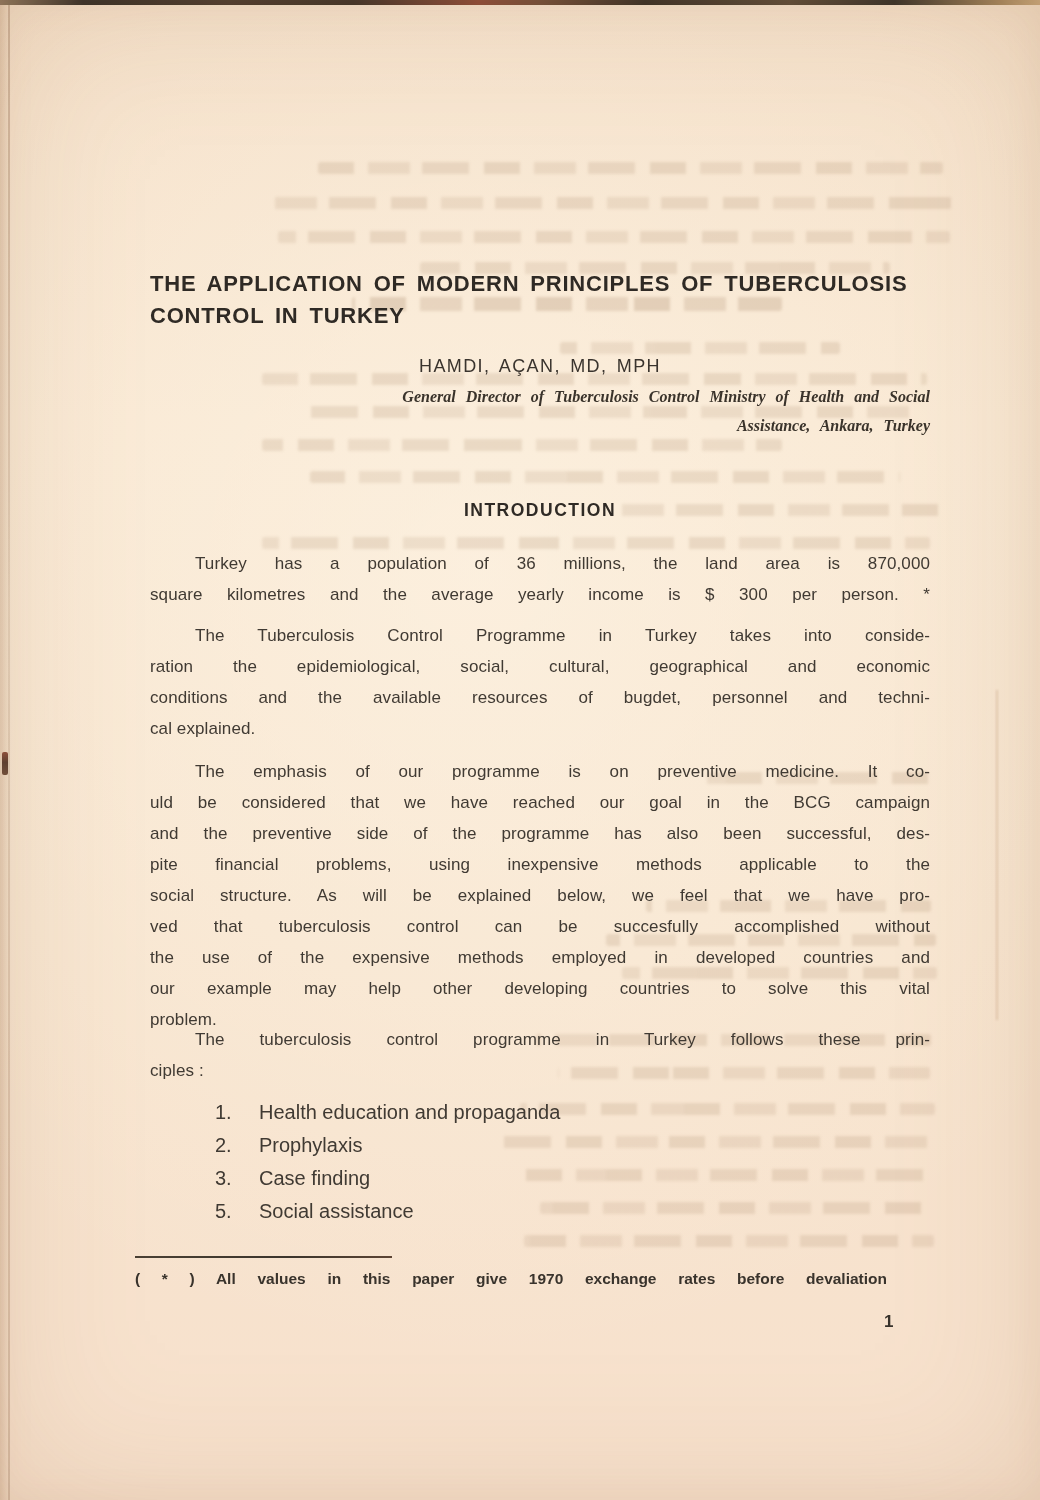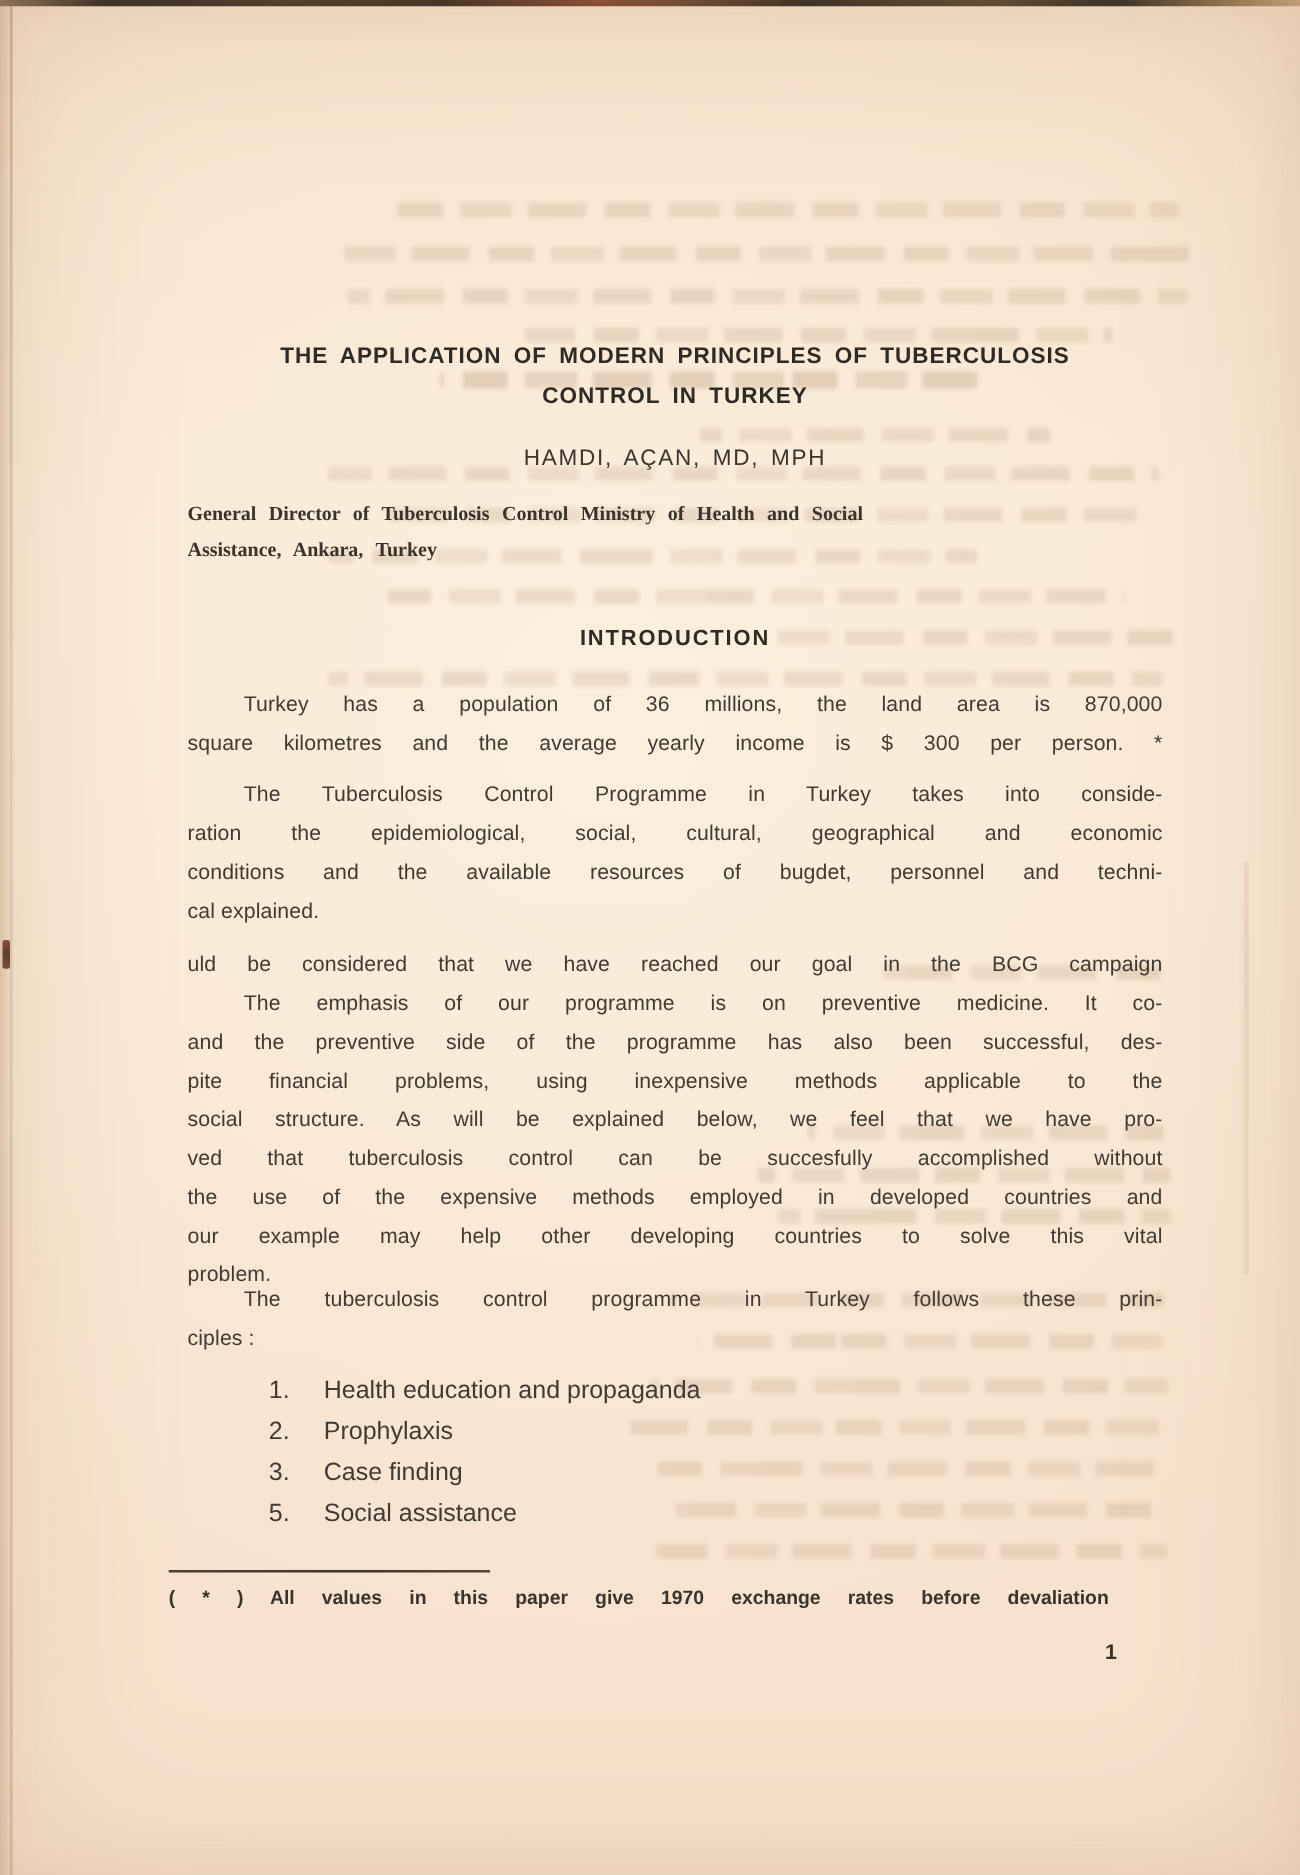--- a/index.html
+++ b/index.html
@@ -61,29 +61,29 @@
       rgba(166,133,102,0.50) 0px 36px, rgba(166,133,102,0) 36px 50px,
       rgba(166,133,102,0.40) 50px 92px, rgba(166,133,102,0) 92px 104px,
       rgba(166,133,102,0.46) 104px 151px, rgba(166,133,102,0) 151px 166px);
     filter: blur(1.5px); opacity: 0.40; border-radius: 3px;
   }
   .ghost.strong { opacity: 0.55; height: 14px; }
 
   
   .blk { position: absolute; left: 150px; width: 780px; z-index: 2; }
 
-  .title { top: 268px; text-align: center; color: #2f2a25;
-    font-size: 18px; font-weight: bold; line-height: 32px;
+  .title { top: 268px; color: #2f2a25;
+    font-size: 22px; font-weight: bold; line-height: 32px;
     letter-spacing: 0.8px; word-spacing: 4px; }
 
   .author { top: 356px; text-align: center; color: #3a342e;
     font-size: 18px; letter-spacing: 1.4px; word-spacing: 3px; }
 
-  .affiliation { top: 397px; text-align: left; color: #3a332b;
-    font-family: "Liberation Serif", serif; font-weight: bold;
+  .affiliation { top: 382px; text-align: right; color: #3a332b;
+    font-family: "Liberation Serif", serif; font-style: italic; font-weight: bold;
     font-size: 16px; line-height: 29px; word-spacing: 6px; }
 
   .section-heading { top: 500px; text-align: center; color: #2f2a25;
     font-size: 17.5px; font-weight: bold; letter-spacing: 1.5px; }
 
   .para { color: #403a33; font-size: 17px; line-height: 31px; letter-spacing: 0.1px; }
   .para .line { text-align: left; white-space: normal; }
   .para .line.j { text-align: justify; text-align-last: justify; }
   .para .line.indent { text-indent: 45px; }
 
@@ -162,22 +162,22 @@
   </div>
 
   <div class="blk para p2">
     <div class="line j indent">The Tuberculosis Control Programme in Turkey takes into conside-</div>
     <div class="line j">ration the epidemiological, social, cultural, geographical and economic</div>
     <div class="line j">conditions and the available resources of bugdet, personnel and techni-</div>
     <div class="line">cal explained.</div>
   </div>
 
   <div class="blk para p3">
+    <div class="line j indent">The emphasis of our programme is on preventive medicine. It co-</div>
     <div class="line j">uld be considered that we have reached our goal in the BCG campaign</div>
-    <div class="line j indent">The emphasis of our programme is on preventive medicine. It co-</div>
     <div class="line j">and the preventive side of the programme has also been successful, des-</div>
     <div class="line j">pite financial problems, using inexpensive methods applicable to the</div>
     <div class="line j">social structure. As will be explained below, we feel that we have pro-</div>
     <div class="line j">ved that tuberculosis control can be succesfully accomplished without</div>
     <div class="line j">the use of the expensive methods employed in developed countries and</div>
     <div class="line j">our example may help other developing countries to solve this vital</div>
     <div class="line">problem.</div>
   </div>
 
   <div class="blk para p4">

